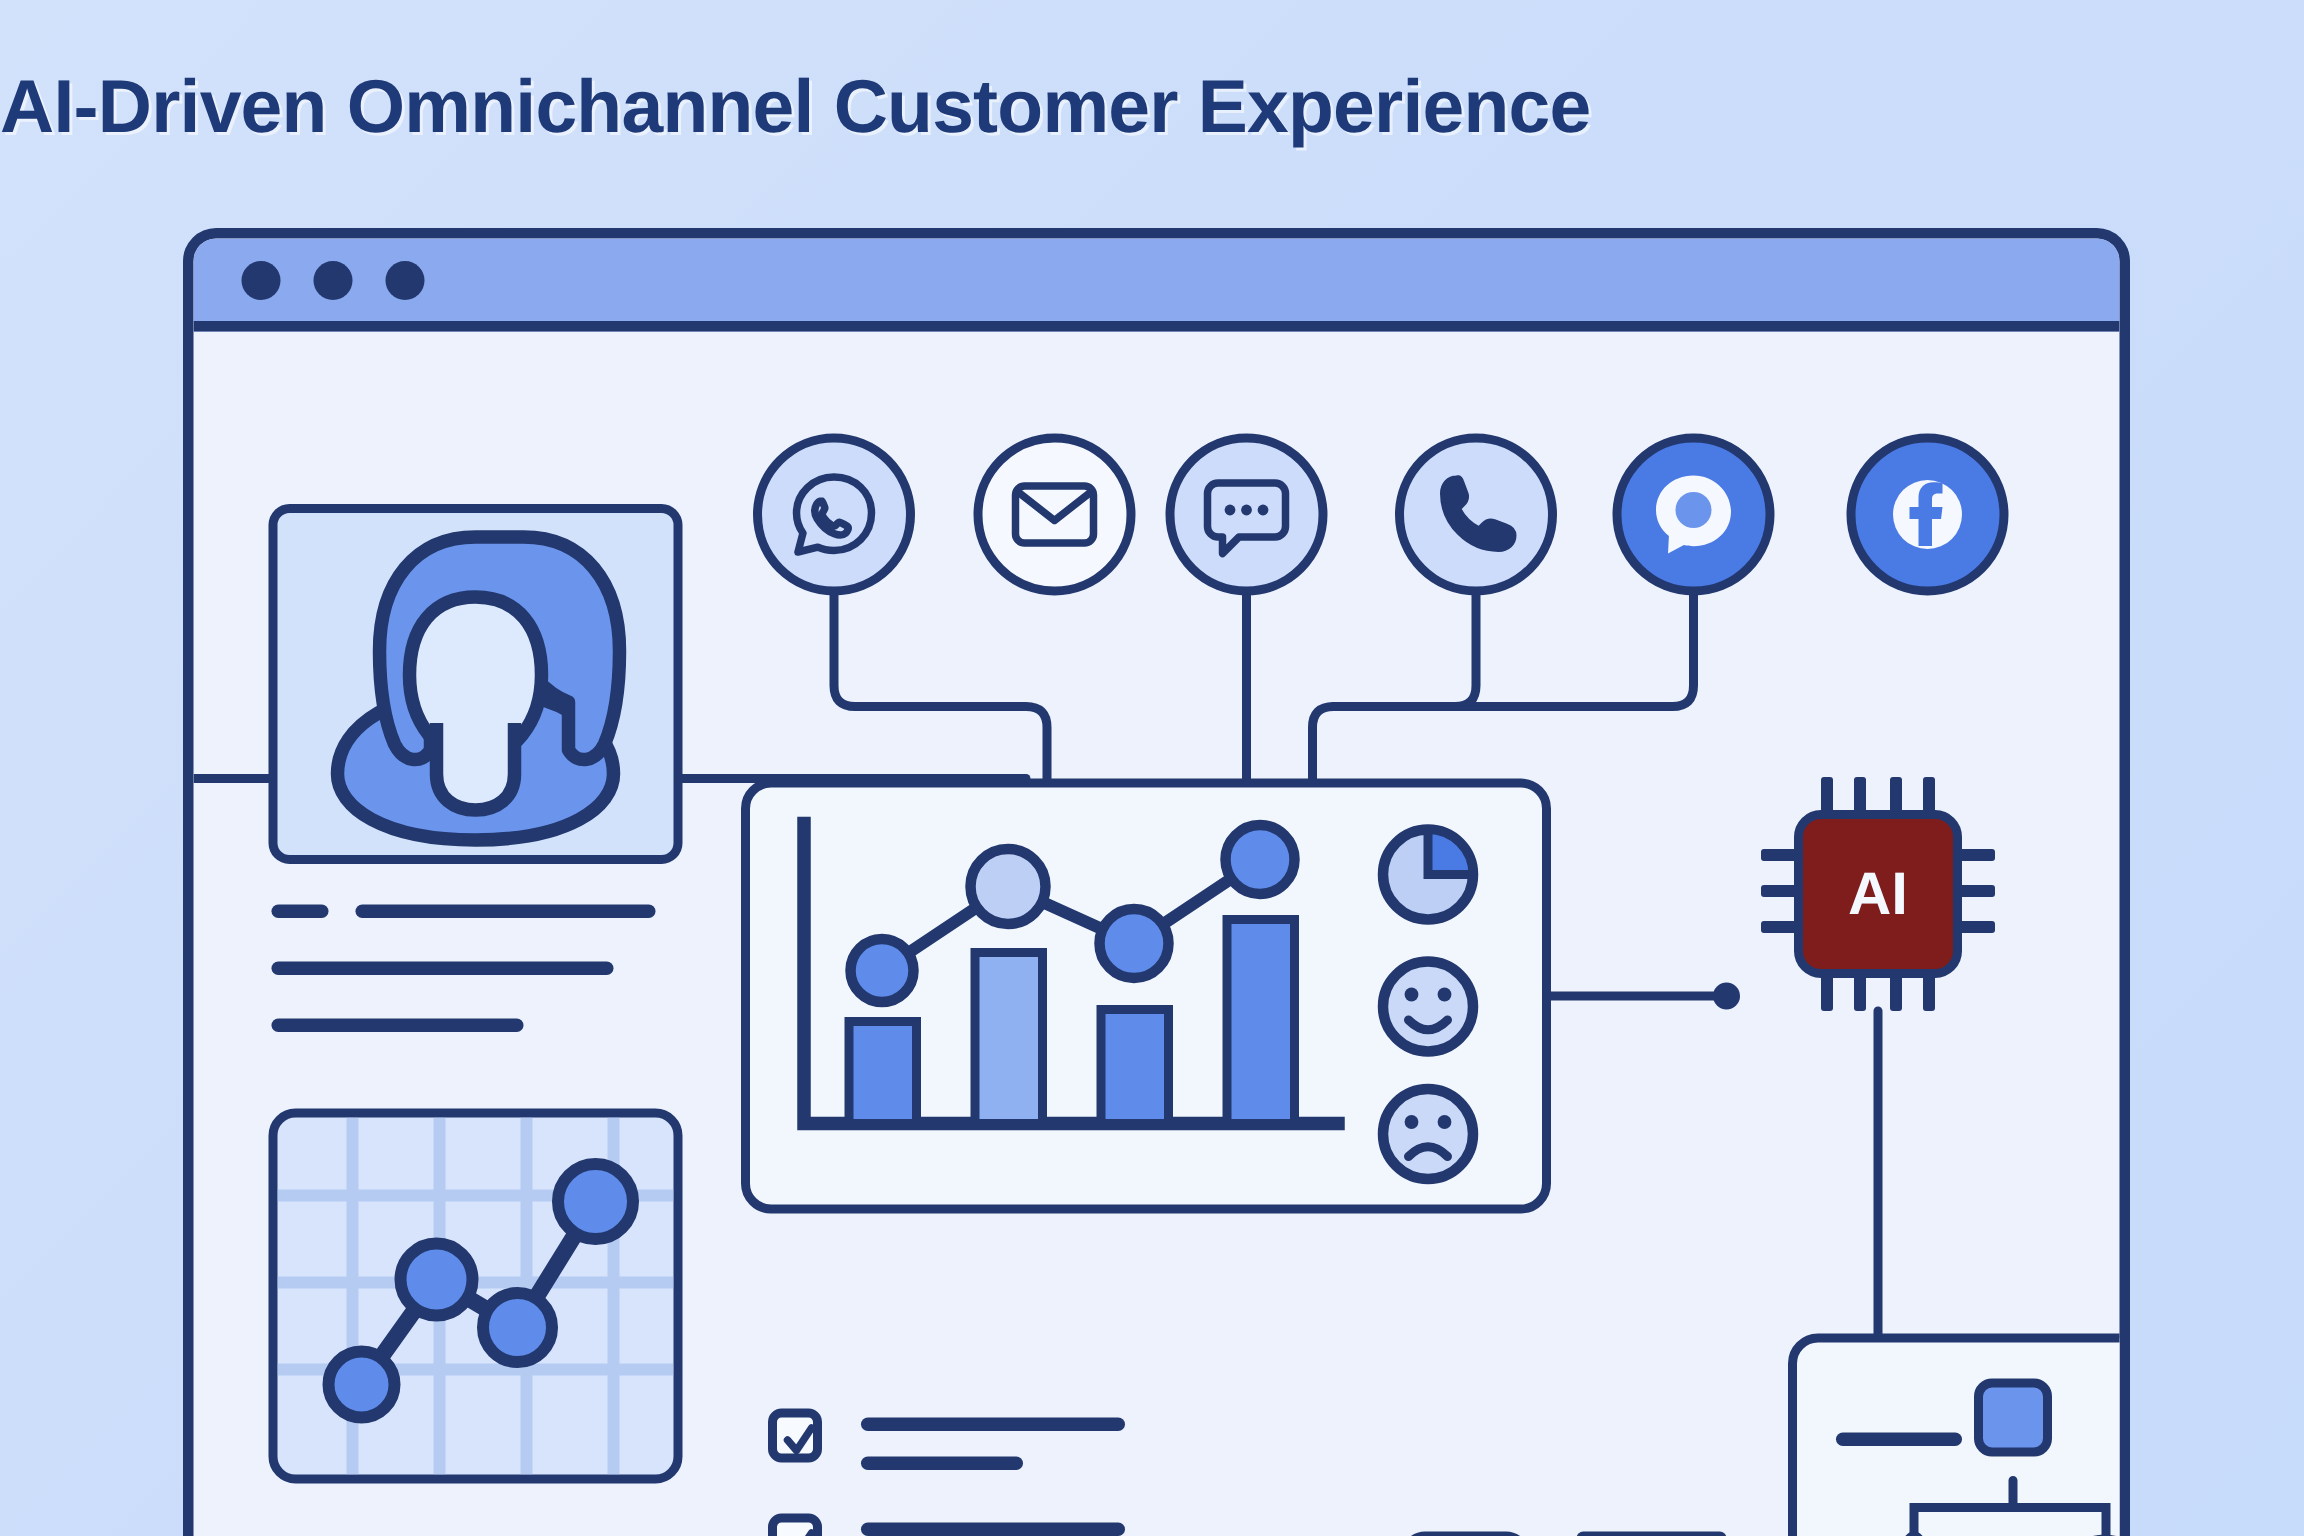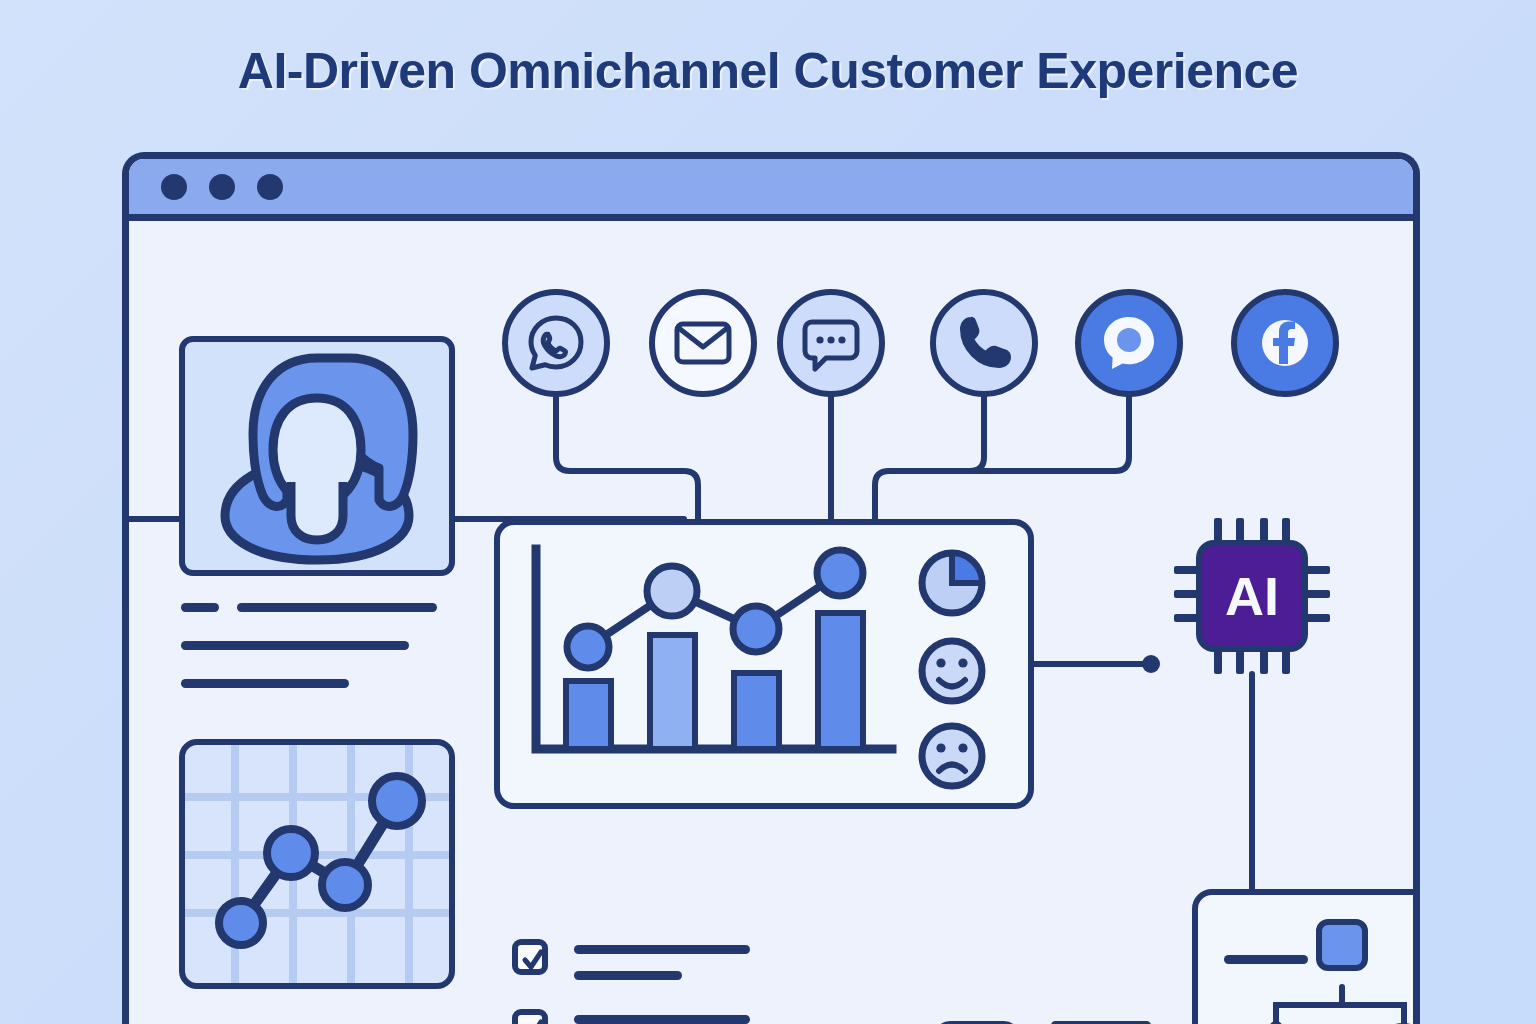--- a/index.html
+++ b/index.html
@@ -10,21 +10,20 @@
   }
   body {
     background: linear-gradient(135deg, #d3e2fb 0%, #cbddfa 45%, #c7dbfa 100%);
     position: relative;
   }
 
   
   #page-title {
     position: absolute;
     top: 42px; left: 0; width: 1536px;
-    text-align: center;
     font-size: 50px;
     font-weight: bold;
     letter-spacing: -0.5px;
     color: #1f3a78;
     text-shadow: 2px 2px 0 rgba(255,255,255,0.55);
     white-space: nowrap;
   }
 
   
   #browser-window {
@@ -106,26 +105,26 @@
 
   
   #ai-chip {
     position: absolute;
     left: 1045px; top: 297px;
     width: 156px; height: 156px;
   }
   #ai-chip .chip-body {
     position: absolute; left: 22px; top: 22px;
     width: 112px; height: 112px;
-    background: #4c1d95;
+    background: #7f1d1d;
     border: 6px solid #22386e;
     border-radius: 18px;
     display: flex; align-items: center; justify-content: center;
     color: #f4f8ff;
-    font-size: 54px; font-weight: bold;
+    font-size: 40px; font-weight: bold;
     letter-spacing: 0px;
   }
   .pin { position: absolute; background: #22386e; border-radius: 2px; }
 
   
   .checkbox {
     position: absolute;
     width: 36px; height: 36px;
     border: 6px solid #22386e;
     border-radius: 9px;

